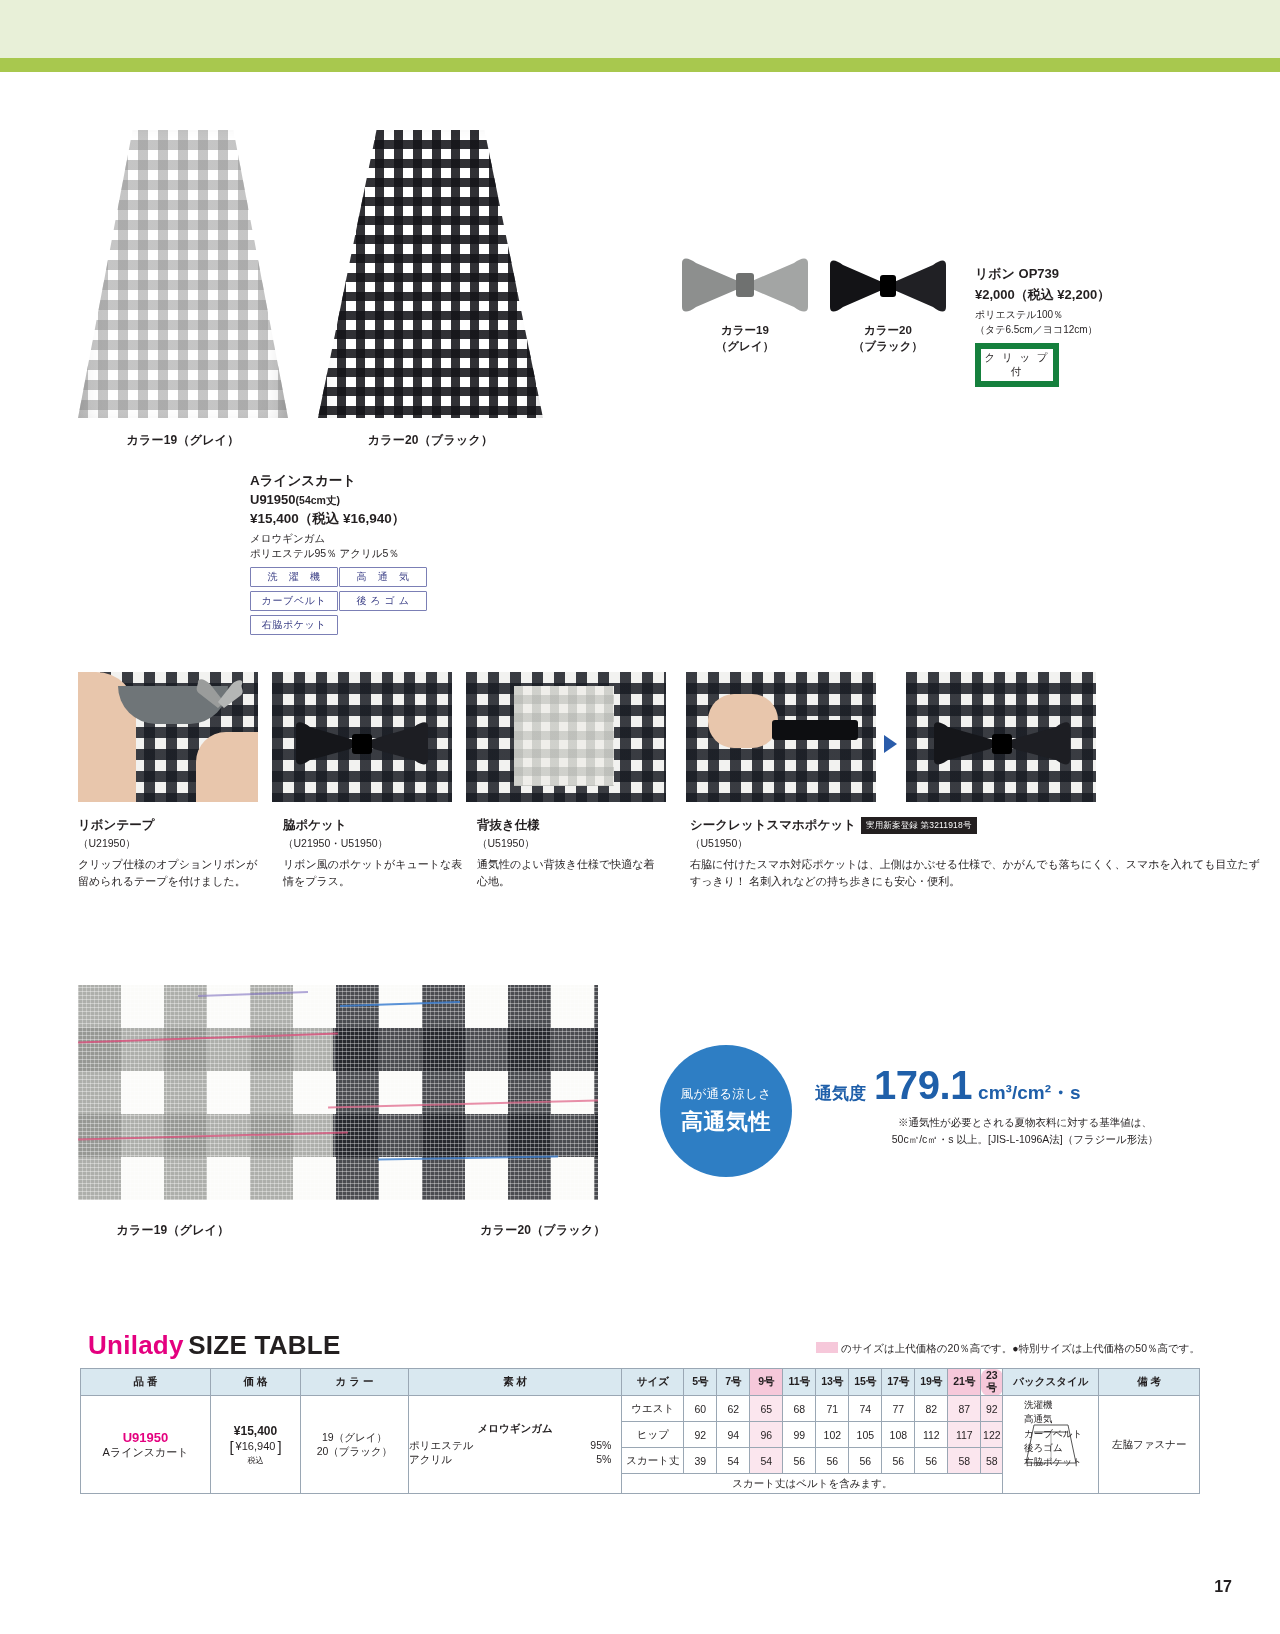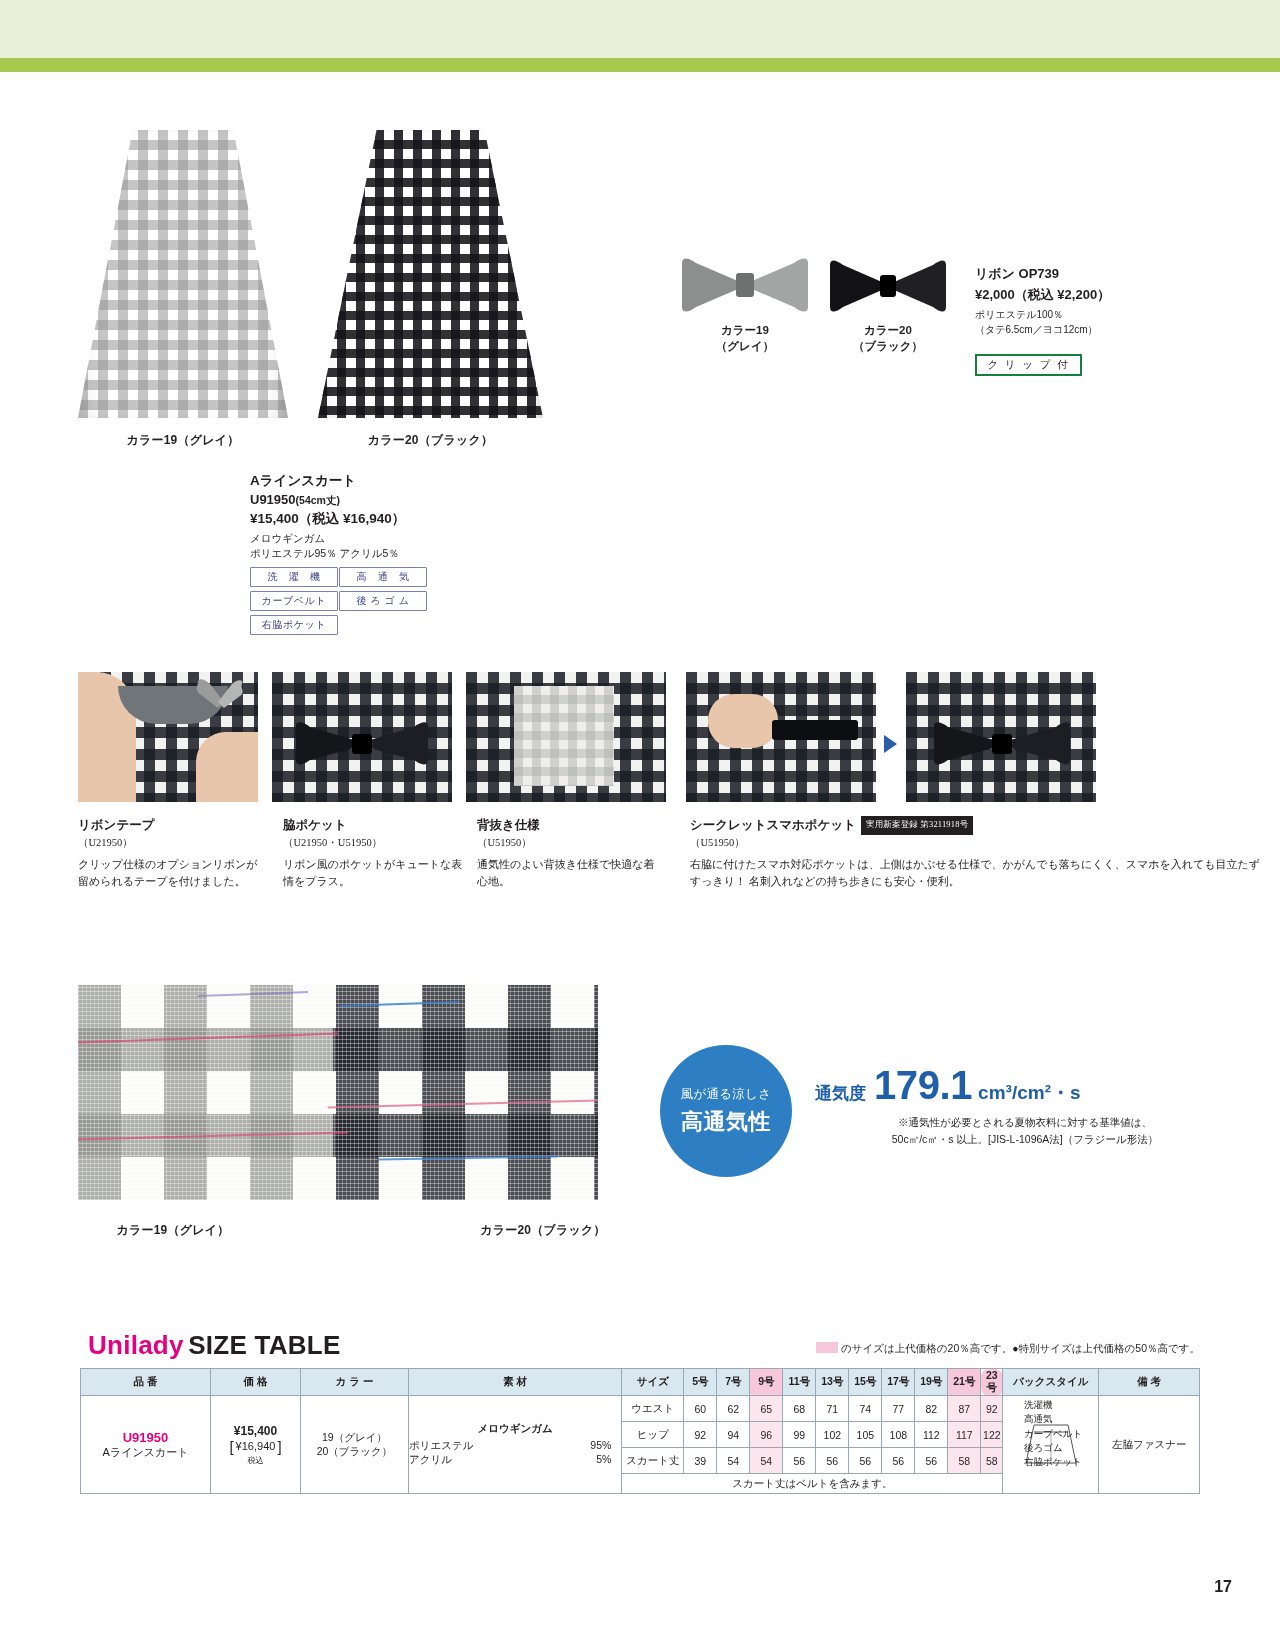--- a/index.html
+++ b/index.html
@@ -58,27 +58,27 @@
     border:1px solid #7b7fb5; color:#3b3f86; font-size:10px;
     padding:2px 0; width:88px; text-align:center; letter-spacing:.06em;
     background:#fff; border-radius:1px;
   }
 
   .ribbon-info { position:absolute; left:975px; top:265px; width:230px; }
   .ribbon-info .ttl { font-size:13px; font-weight:bold; margin:0 0 3px; }
   .ribbon-info .price { font-size:13px; font-weight:bold; margin:0 0 4px; }
   .ribbon-info .mat { font-size:10px; margin:0; line-height:1.45; }
   .clip-tag {
-    margin-top:17px; border:2px solid #15803d; font-size:10.5px; width:107px;
+    margin-top:6px; border:6px solid #15803d; font-size:10.5px; width:84px;
     text-align:center; padding:2px 0; letter-spacing:.18em;
   }
 
   
   .feat-img { position:absolute; overflow:hidden; }
-  .feat-txt { position:absolute; font-size:11px; line-height:1.55;font-family:Liberation Serif, serif; }
+  .feat-txt { position:absolute; font-size:11px; line-height:1.55; }
   .feat-txt h4 { font-size:12.5px; font-weight:bold; margin:0; }
   .feat-txt .sub { font-size:10.5px; margin:0 0 4px; }
   .feat-txt p { margin:0; }
   .patent {
     display:inline-block; background:#231f20; color:#fff; font-size:8.5px;
     padding:2px 5px; vertical-align:2px; margin-left:5px; letter-spacing:.02em;
   }
 
   
   .ph { position:absolute; inset:0; }
@@ -289,21 +289,21 @@
   <h4>脇ポケット</h4>
   <p class="sub">（U21950・U51950）</p>
   <p>リボン風のポケットがキュートな表情をプラス。</p>
 </div>
 <div class="feat-txt" style="left:477px;top:816px;width:185px;">
   <h4>背抜き仕様</h4>
   <p class="sub">（U51950）</p>
   <p>通気性のよい背抜き仕様で快適な着心地。</p>
 </div>
 <div class="feat-txt" style="left:690px;top:816px;width:585px;">
-  <div style="display:flex;">
+  <div style="display:flex;align-items:center;">
     <h4>シークレットスマホポケット</h4>
     <span class="patent">実用新案登録 第3211918号</span>
   </div>
   <p class="sub">（U51950）</p>
   <p style="width:580px;">右脇に付けたスマホ対応ポケットは、上側はかぶせる仕様で、かがんでも落ちにくく、スマホを入れても目立たずすっきり！ 名刺入れなどの持ち歩きにも安心・便利。</p>
 </div>
 
 <div class="fabric">
   <div class="fabric-inner"></div>
   <div class="fabric-grey">

